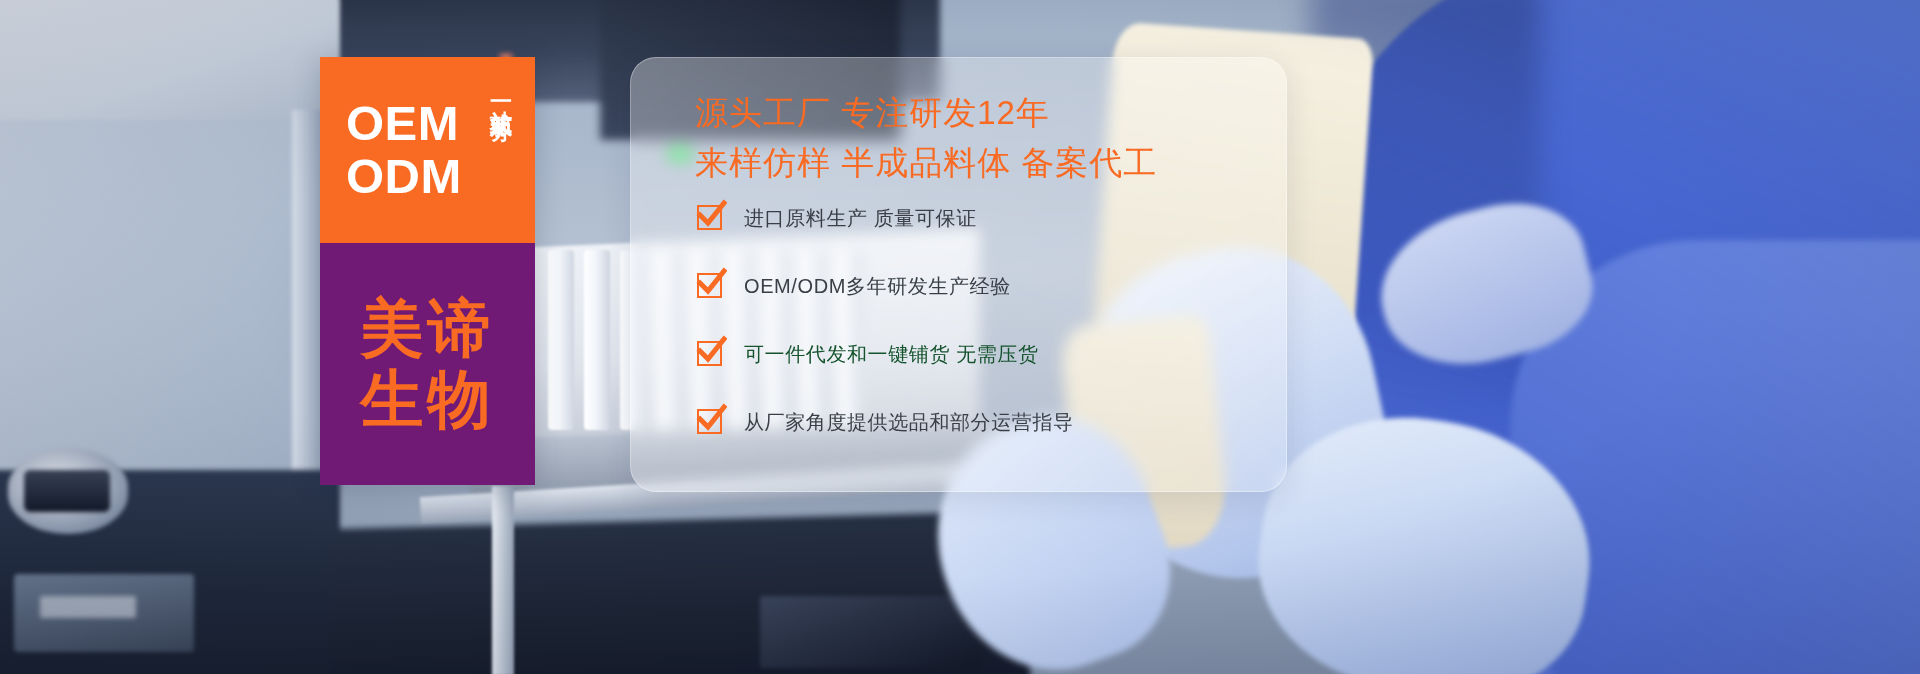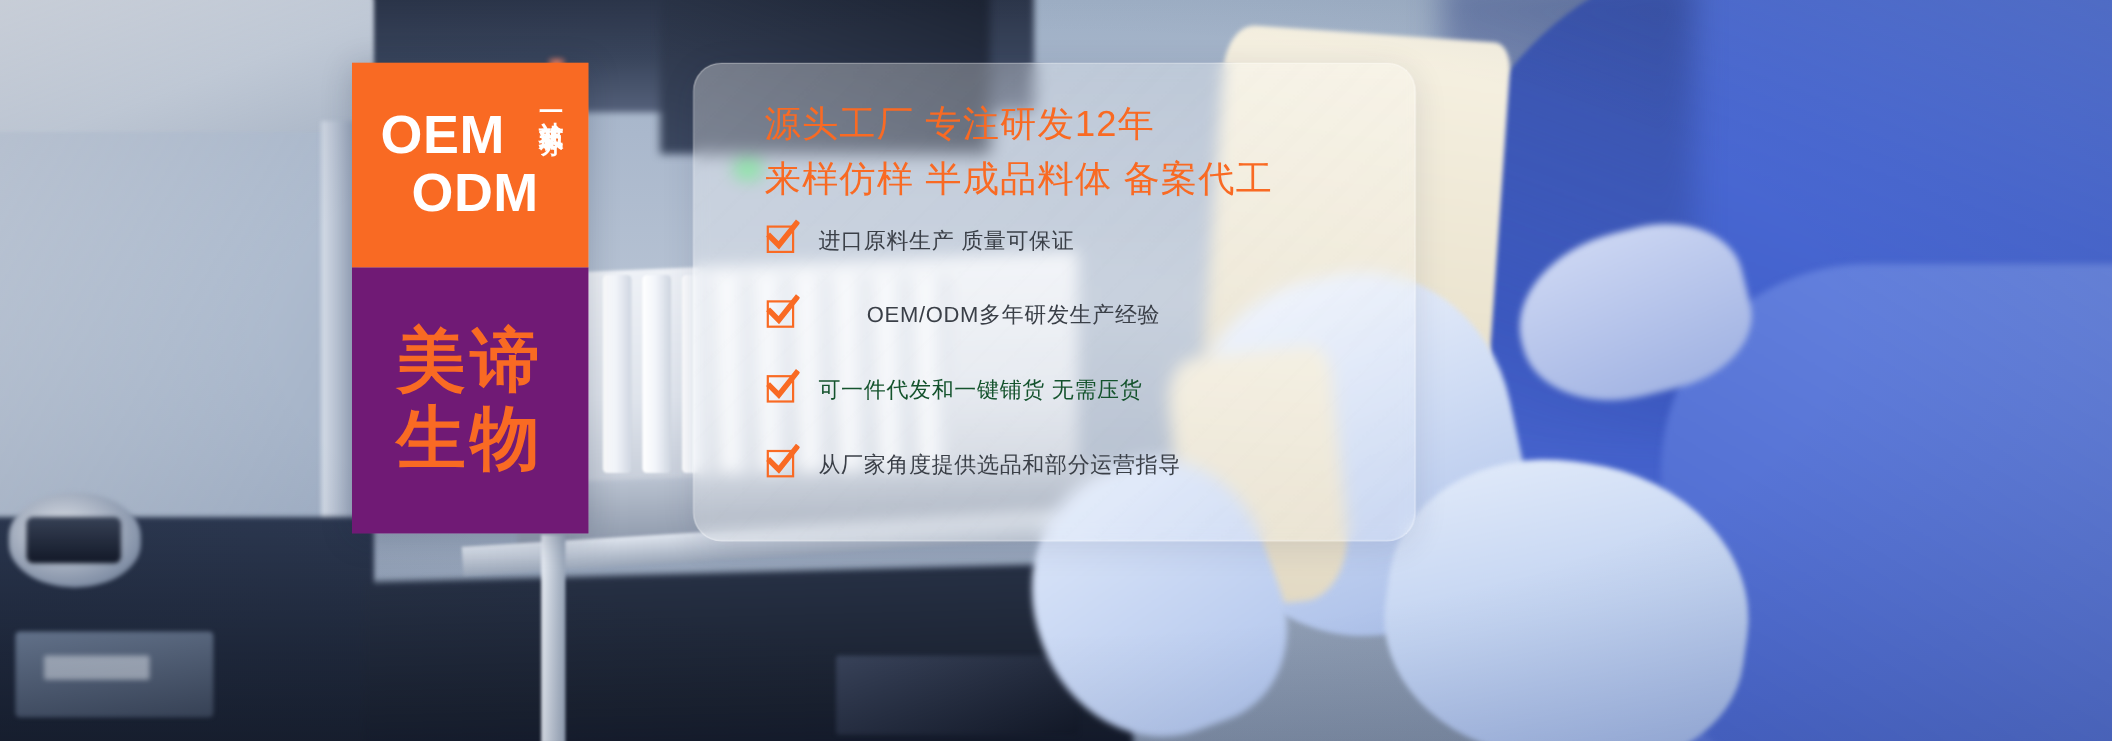--- a/index.html
+++ b/index.html
@@ -105,21 +105,21 @@
   .logo-card{
     position:absolute;left:320px;top:57px;width:215px;height:428px;
     box-shadow:0 4px 26px rgba(20,30,60,.22);
   }
   .logo-top{
     position:relative;height:186px;background:var(--brand,#f96a23);
     display:flex;align-items:center;padding-left:26px;box-sizing:border-box;
   }
   .logo-en{color:#fff;font-weight:bold;line-height:.96;letter-spacing:.5px;}
   .logo-en .l1{font-size:49px;display:block;}
-  .logo-en .l2{font-size:49px;display:block;margin-top:6px;margin-left:28px;}
+  .logo-en .l2{font-size:49px;display:block;margin-top:6px;}
   .logo-vert{
     position:absolute;right:19px;top:33px;color:#fff;font-weight:bold;
     font-size:22px;line-height:1.32;writing-mode:vertical-rl;letter-spacing:3px;
   }
   .logo-bottom{
     height:242px;background:#701a75;display:flex;flex-direction:column;
     align-items:center;justify-content:center;
   }
   .logo-cn{color:var(--brand,#f96a23);font-weight:bold;font-size:63px;
     line-height:1.12;letter-spacing:4px;text-align:center;}
@@ -224,21 +224,21 @@
       <span class="b-text" style="color: rgb(58, 63, 71);">进口原料生产 质量可保证</span>
     </div>
 
     <div class="bullet">
       <span class="chk">
         <span class="box"></span>
         <svg viewBox="0 0 32 32">
             <path d="M5 16 L13 24 L29 4" fill="none" stroke="#f96a23" stroke-width="5" stroke-linecap="square"></path>
           </svg>
       </span>
-      <span class="b-text" style="color: rgb(58, 63, 71); margin-left: 44px;">OEM/ODM多年研发生产经验</span>
+      <span class="b-text" style="color: rgb(58, 63, 71);">OEM/ODM多年研发生产经验</span>
     </div>
 
     <div class="bullet">
       <span class="chk">
         <span class="box"></span>
         <svg viewBox="0 0 32 32">
             <path d="M5 16 L13 24 L29 4" fill="none" stroke="#f96a23" stroke-width="5" stroke-linecap="square"></path>
           </svg>
       </span>
       <span class="b-text" style="color: #14532d;">可一件代发和一键铺货 无需压货</span>

